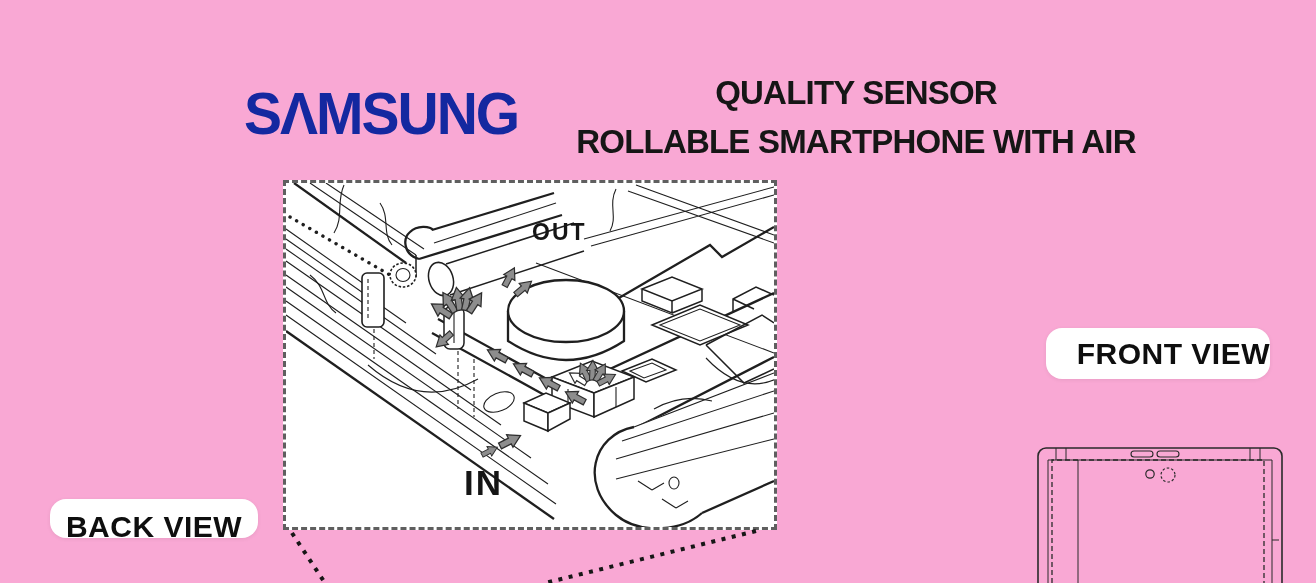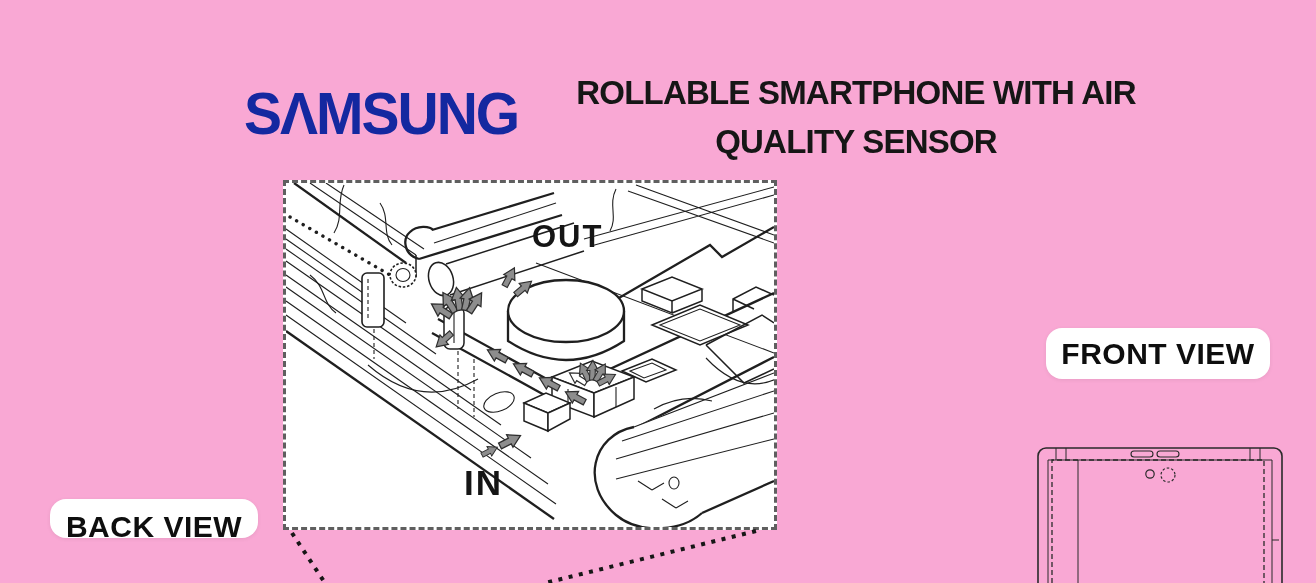--- a/index.html
+++ b/index.html
@@ -13,28 +13,28 @@
 
   
   .title{position:absolute;left:576px;top:68px;width:560px;text-align:center;
          color:#161616;font-weight:800;font-size:33px;line-height:49px;letter-spacing:-0.8px;}
 
   
   .figure-box{position:absolute;left:283px;top:180px;width:488px;height:344px;
               background:#ffffff;border:3px dashed #5f5f5f;}
   .figure-box svg{position:absolute;left:0;top:0;width:100%;height:100%;}
   .flow-label{position:absolute;color:#151515;font-weight:800;}
-  .flow-out{left:246px;top:36px;font-size:31px;letter-spacing:2px;}
+  .flow-out{left:246px;top:36px;font-size:23px;letter-spacing:2px;}
   .flow-in{left:178px;top:280px;font-size:35px;letter-spacing:2px;}
 
   
   .badge{position:absolute;background:#ffffff;border-radius:16px;color:#0e0e0e;
          font-weight:800;text-align:center;box-shadow:0 1px 4px rgba(0,0,0,0.07);}
   .badge-back{left:50px;top:499px;width:208px;height:39px;line-height:55px;font-size:30px;letter-spacing:0.5px;}
-  .badge-front{left:1046px;top:328px;width:224px;height:51px;line-height:51px;font-size:30px;letter-spacing:0.5px;}
+  .badge-front{left:1046px;top:328px;width:224px;height:51px;line-height:51px;font-size:30px;letter-spacing:0.5px;text-align:right;}
 
   .front-phone{position:absolute;left:1034px;top:444px;width:252px;height:139px;}
   .callouts{position:absolute;left:283px;top:528px;width:500px;height:55px;}
 
   .ln{stroke:#1f1f1f;fill:none;}
   .lw-thin{stroke-width:1.1;}
   .lw-mid{stroke-width:1.5;}
   .lw-thick{stroke-width:2.3;}
   .wfill{fill:#ffffff;}
   .arrow{fill:#8d8d8d;stroke:#2e2e2e;stroke-width:1.3;}
@@ -42,22 +42,22 @@
   .phone-ln{stroke:#2a2a2a;fill:none;}
 </style>
 </head>
 <body>
 
 <div id="stage">
 
   <div class="logo">SΛMSUNG</div>
 
   <div class="title">
+    <div>QUALITY SENSOR</div>
     <div>ROLLABLE SMARTPHONE WITH AIR</div>
-    <div>QUALITY SENSOR</div>
   </div>
 
   <div class="figure-box">
     <svg viewBox="0 0 488 344" preserveAspectRatio="none">
       <defs>
         <path id="arr" d="M0,-3.2 L11,-3.2 L11,-7 L23,0 L11,7 L11,3.2 L0,3.2 Z"></path>
       </defs>
 
       <g>
         <path class="ln lw-thin" d="M0,46 L88,108 M0,56 L120,140 M0,66 L150,171 M0,78 L185,207 M0,92 L215,242 M0,104 L245,275 M0,118 L262,301 M0,132 L270,321"></path>

